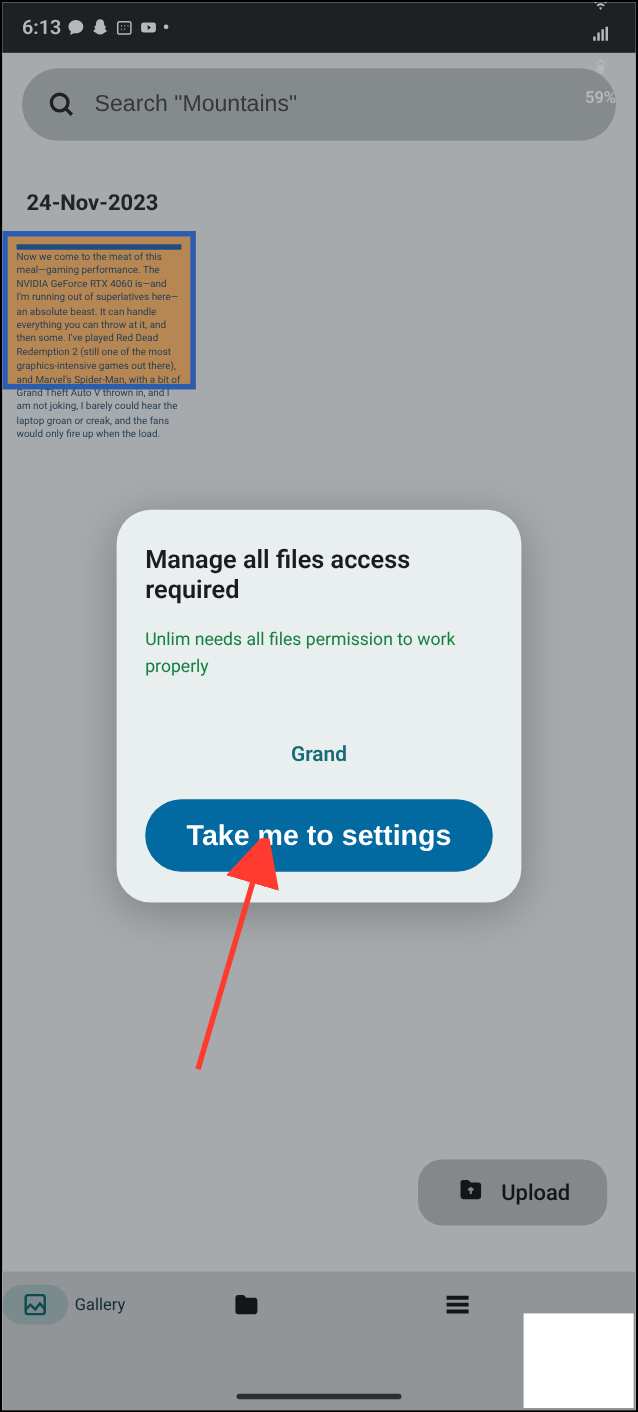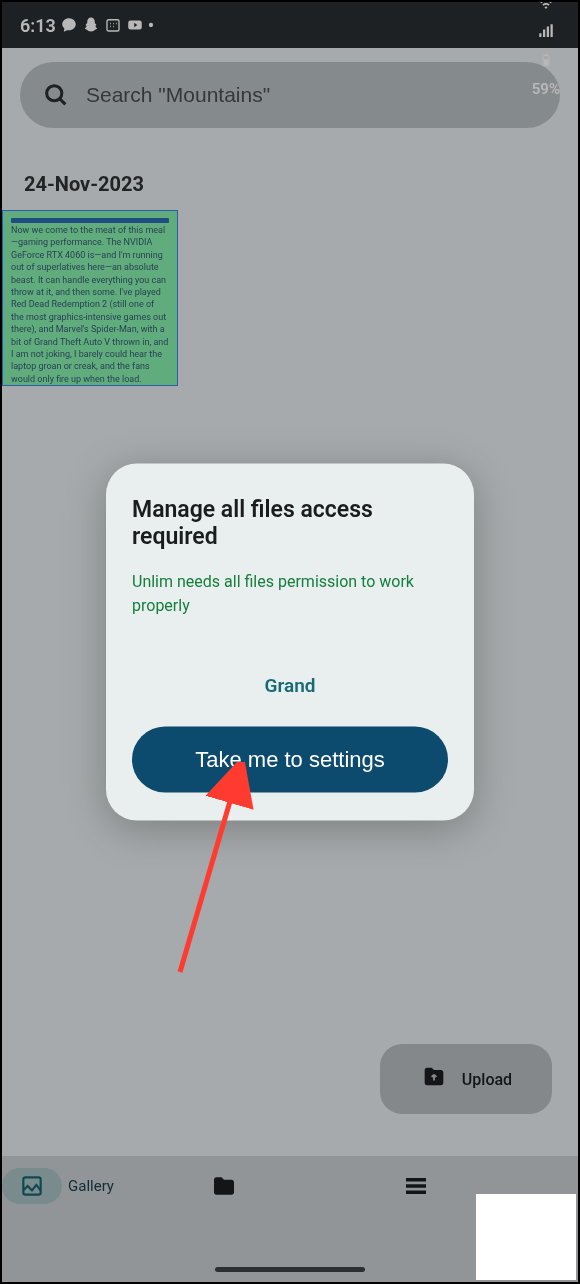--- a/index.html
+++ b/index.html
@@ -31,33 +31,33 @@
     .searchbar input {
       flex: 1; border: none; background: transparent; font-size: 21px; color: #4a4e52; outline: none;
     }
     .searchbar input::placeholder { color: #4a4e52; }
 
     
     .content { padding: 0 18px; }
     .section-date { font-size: 20px; font-weight: 700; color: #2e3133; margin: 20px 0 14px 4px; }
 
     .thumb {
-      width: 176px; height: 176px; background: #86efac; border: 1px solid #3b82f6;
+      width: 176px; height: 144px; background: #fdba74; border: 5px solid #3b82f6;
       padding: 6px 8px; font-size: 9px; line-height: 1.38; color: #3a5a78; position: relative;
       margin-left: -18px;
     }
     .thumb .hl { background: #2f6ab5; height: 5px; display: block; margin: 1px 0; border-radius: 1px; }
     .thumb .hl.top { width: 100%; }
     .thumb .txt { display: block; }
 
     
     .upload-fab {
-      position: absolute; right: 26px; bottom: 168px; width: 172px; height: 70px;
+      position: absolute; right: 26px; bottom: 168px; width: 172px; height: 60px;
       background: #b7bdc1; border-radius: 22px; display: flex; align-items: center; justify-content: center;
-      gap: 14px; color: #1c1e20; font-size: 16px; font-weight: 500; z-index: 3;
+      gap: 14px; color: #1c1e20; font-size: 20px; font-weight: 500; z-index: 3;
     }
 
     
     .bottom-nav {
       position: absolute; bottom: 0; left: 0; right: 0; height: 126px; background: #c9cfd2;
       display: flex; align-items: flex-start; padding-top: 12px;
     }
     .nav-item {
       flex: 1; display: flex; flex-direction: row; align-items: center; gap: 6px;
       color: #1a3e45; font-size: 15px;
@@ -83,21 +83,21 @@
       z-index: 20; box-shadow: 0 8px 40px rgba(0,0,0,0.25);
     }
     .dialog h2 { font-size: 23px; font-weight: 600; color: #1a1c1e; margin-bottom: 20px; }
     .dialog p { font-size: 16px; color: #15803d; line-height: 1.5; margin-bottom: 40px; }
     .dialog .deny {
       display: block; text-align: center; color: #176b76; font-size: 19px; font-weight: 600;
       padding: 16px 0; margin-bottom: 14px; cursor: pointer;
     }
     .dialog .settings-btn {
       display: block; width: 100%; height: 66px; border: none; border-radius: 33px;
-      background: #0c4a6e; color: #fff; font-size: 22px; font-weight: 400; cursor: pointer;
+      background: #0369a1; color: #fff; font-size: 26px; font-weight: 700; cursor: pointer;
     }
 
     
     .arrow {
       position: absolute; z-index: 25; left: 158px; top: 760px; pointer-events: none;
     }
   </style>
 </head>
 <body>
 

